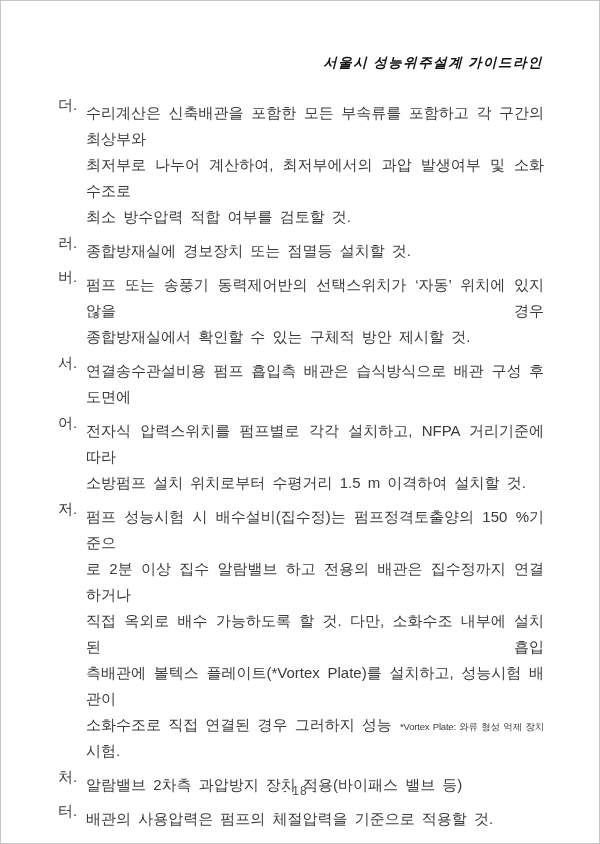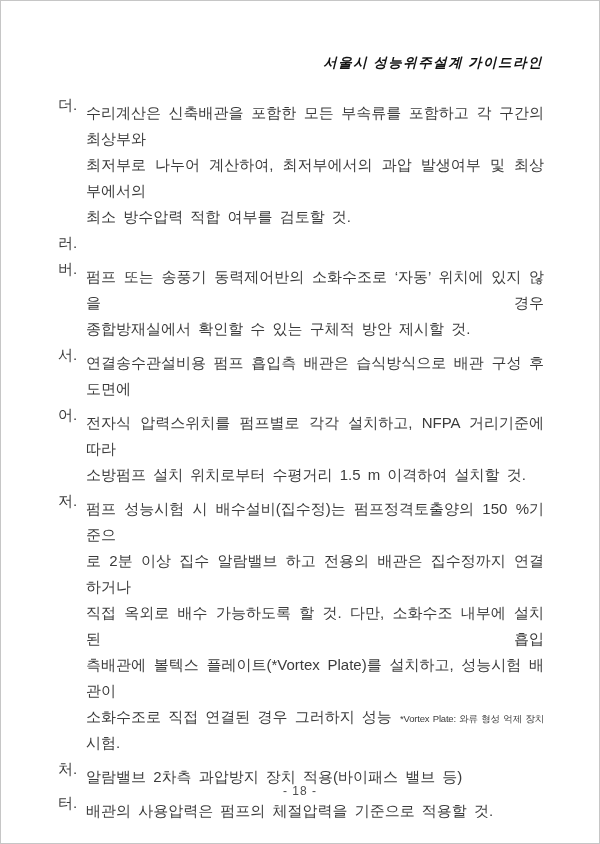--- a/index.html
+++ b/index.html
@@ -35,35 +35,36 @@
   <div class="header">
     <span class="header-title">서울시 성능위주설계 가이드라인</span>
   </div>
 
   <div class="doc-body">
 
     <div class="item">
       <span class="marker">더.</span>
       <div class="lines">
         <div class="line j">수리계산은 신축배관을 포함한 모든 부속류를 포함하고 각 구간의 최상부와</div>
-        <div class="line j">최저부로 나누어 계산하여, 최저부에서의 과압 발생여부 및 최상부에서의</div>
+        <div class="line j">최저부로 나누어 계산하여, 최저부에서의 과압 발생여부 및 소화수조로</div>
         <div class="line">최소 방수압력 적합 여부를 검토할 것.</div>
       </div>
     </div>
 
     <div class="item">
       <span class="marker">러.</span>
       <div class="lines">
+        <div class="line">종합방재실에 경보장치 또는 점멸등 설치할 것.</div>
       </div>
     </div>
 
     <div class="item">
       <span class="marker">버.</span>
       <div class="lines">
-        <div class="line j">펌프 또는 송풍기 동력제어반의 소화수조로 ‘자동’ 위치에 있지 않을 경우</div>
+        <div class="line j">펌프 또는 송풍기 동력제어반의 선택스위치가 ‘자동’ 위치에 있지 않을 경우</div>
         <div class="line">종합방재실에서 확인할 수 있는 구체적 방안 제시할 것.</div>
       </div>
     </div>
 
     <div class="item">
       <span class="marker">서.</span>
       <div class="lines">
         <div class="line j">연결송수관설비용 펌프 흡입측 배관은 습식방식으로 배관 구성 후 도면에</div>
       </div>
     </div>

